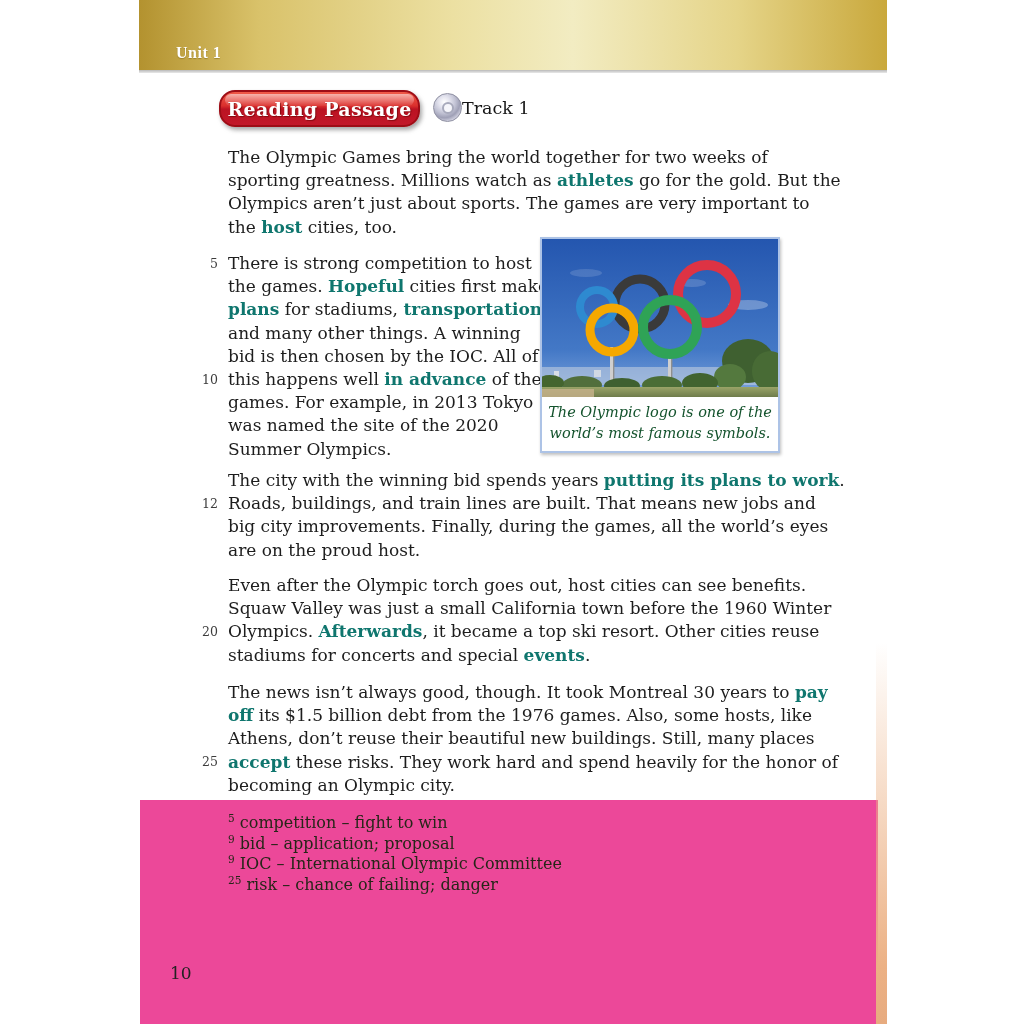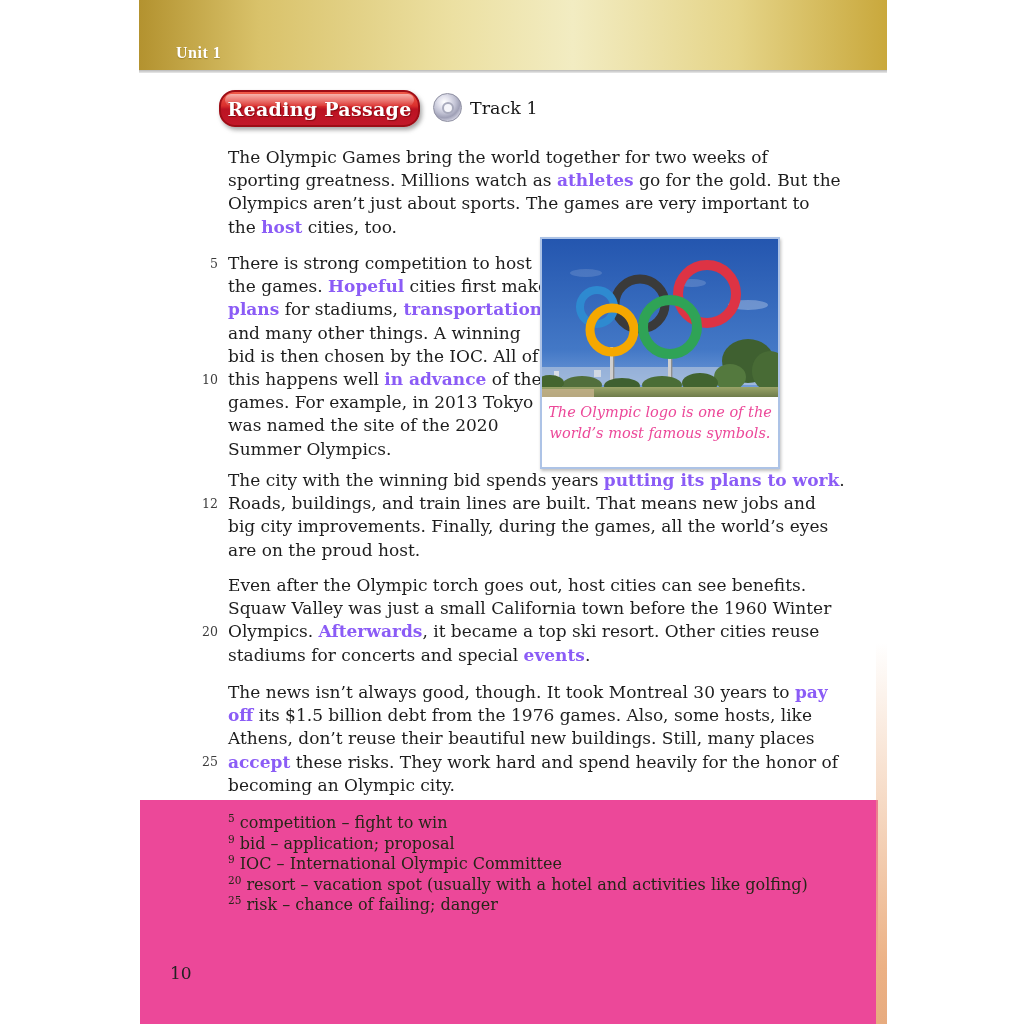--- a/index.html
+++ b/index.html
@@ -19,43 +19,43 @@
   .rp-button{position:absolute;left:80px;top:90px;width:197px;height:33px;border-radius:16px;
     background:linear-gradient(#ef5a48 0%,#da2f2d 42%,#bb1322 52%,#c2182a 100%);
     border:2px solid #9d0d16;box-shadow:2px 3px 4px rgba(110,110,110,.6);
     display:flex;align-items:center;justify-content:center;}
   .rp-button::before{content:"";position:absolute;left:4px;right:4px;top:2px;height:12px;border-radius:6px;
     background:linear-gradient(rgba(255,255,255,.55),rgba(255,255,255,.05));}
   .rp-label{position:relative;color:#fff;font-weight:bold;font-size:19px;
     text-shadow:1px 1px 1px rgba(90,0,0,.6);letter-spacing:.3px;}
 
   
-  .track-row{position:absolute;left:294px;top:93px;display:flex;align-items:center;gap:8px;}
+  .track-row{position:absolute;left:294px;top:93px;display:flex;align-items:center;gap:0;}
   .cd{position:relative;width:27px;height:27px;border-radius:50%;border:1px solid #8f90a2;
     background:radial-gradient(circle at 38% 30%,#ffffff 0%,#e4e4ef 22%,#c0c1d3 45%,#9fa0b6 62%,#dadae8 80%,#b7b8c9 100%);}
   .cd::after{content:"";position:absolute;left:50%;top:50%;width:8px;height:8px;margin:-6px 0 0 -6px;
     border:2px solid #a8aabc;border-radius:50%;background:#f6f6fb;}
   .track-label{font-size:17.5px;color:#161616;}
 
   
   .para{position:absolute;font-size:17px;line-height:23.2px;white-space:nowrap;}
-  .para b{font-weight:bold;color:#8b5cf6;}
+  .para b{font-weight:bold;color:#0f766e;}
   .p1{left:89px;top:146px;}
   .p2{left:89px;top:252px;}
   .p3{left:89px;top:469px;}
   .p4{left:89px;top:574px;}
   .p5{left:89px;top:681px;}
   .ln{position:absolute;left:49px;width:30px;text-align:right;font-size:12.5px;color:#3c3c3c;}
 
   
   .figure{position:absolute;left:401px;top:237px;width:236px;background:#fff;
     border:2px solid #adc3e6;box-shadow:1px 2px 3px rgba(0,0,0,.25);}
   .figure svg{display:block;width:236px;height:158px;}
-  .caption{padding:5px 4px 23px 4px;text-align:center;font-style:italic;font-size:14.5px;
-    line-height:21px;color:#ec4899;background:#fff;}
+  .caption{padding:5px 4px 7px 4px;text-align:center;font-style:italic;font-size:14.5px;
+    line-height:21px;color:#14532d;background:#fff;}
 
   
   .footnote-panel{position:absolute;left:1px;top:800px;width:738px;height:224px;background:#ec4899;}
   .footnote-list{position:absolute;left:88px;top:13px;font-size:16px;line-height:20.6px;color:#262618;}
   .footnote-list sup{font-size:10.5px;line-height:0;}
 
   .page-number{position:absolute;left:31px;top:963px;font-size:17px;color:#222;}
 
   
   .edge-strip{position:absolute;left:737px;top:70px;width:11px;height:954px;
@@ -136,21 +136,20 @@
         <rect x="0" y="150" width="52" height="8" fill="#c4b089" opacity="0.85"></rect>
       </svg>
       <div class="caption">The Olympic logo is one of the<br>world’s most famous symbols.</div>
     </div>
 
     <div class="footnote-panel">
       <div class="footnote-list">
         <div><sup>5</sup> <span>competition – fight to win</span></div>
         <div><sup>9</sup> <span>bid – application; proposal</span></div>
         <div><sup>9</sup> <span>IOC – International Olympic Committee</span></div>
-        <div><sup>20</sup> <span>resort – vacation spot (usually with a hotel and activities like golfing)</span></div>
         <div><sup>25</sup> <span>risk – chance of failing; danger</span></div>
       </div>
     </div>
 
     <div class="page-number">10</div>
     <div class="edge-strip"></div>
   </div>
 </div>
 
 </body></html>

